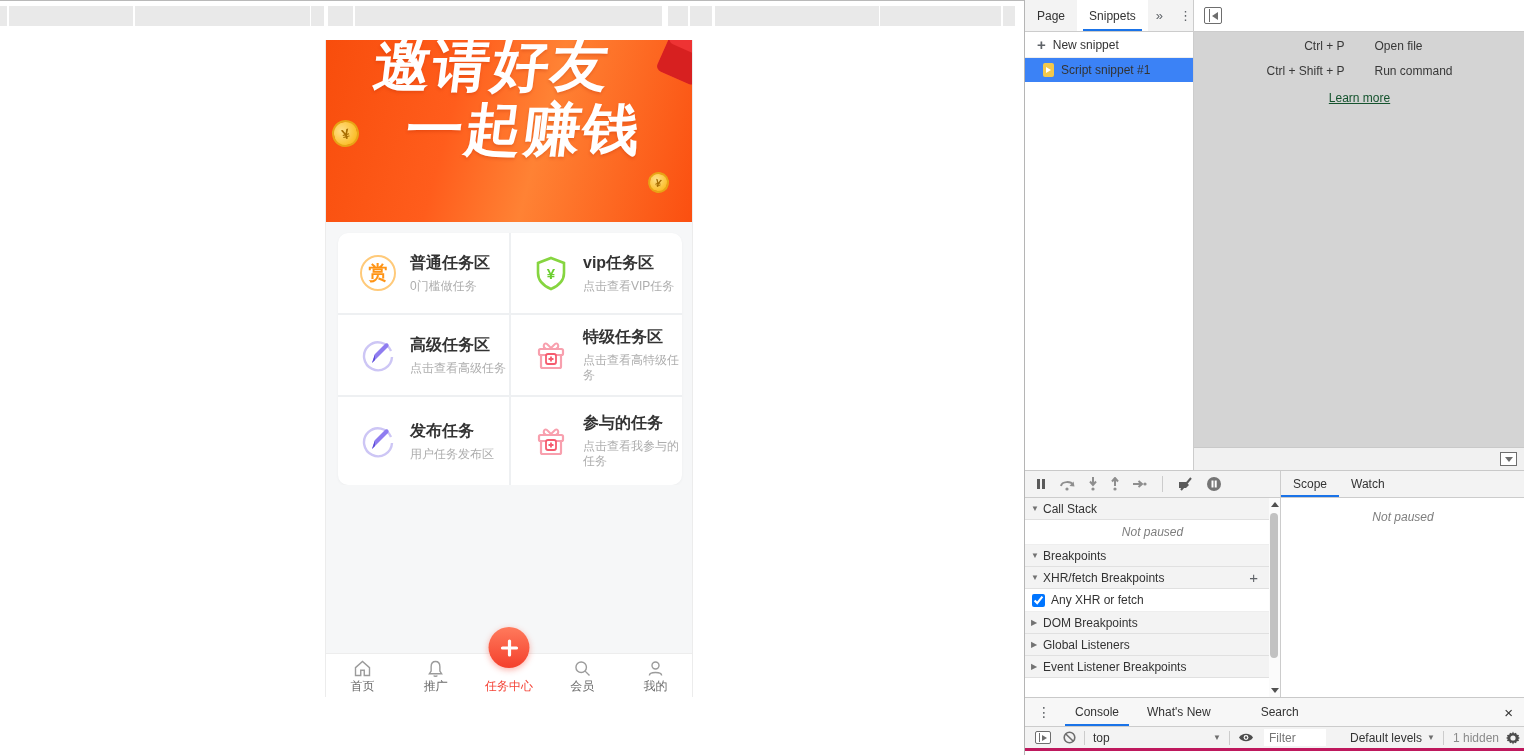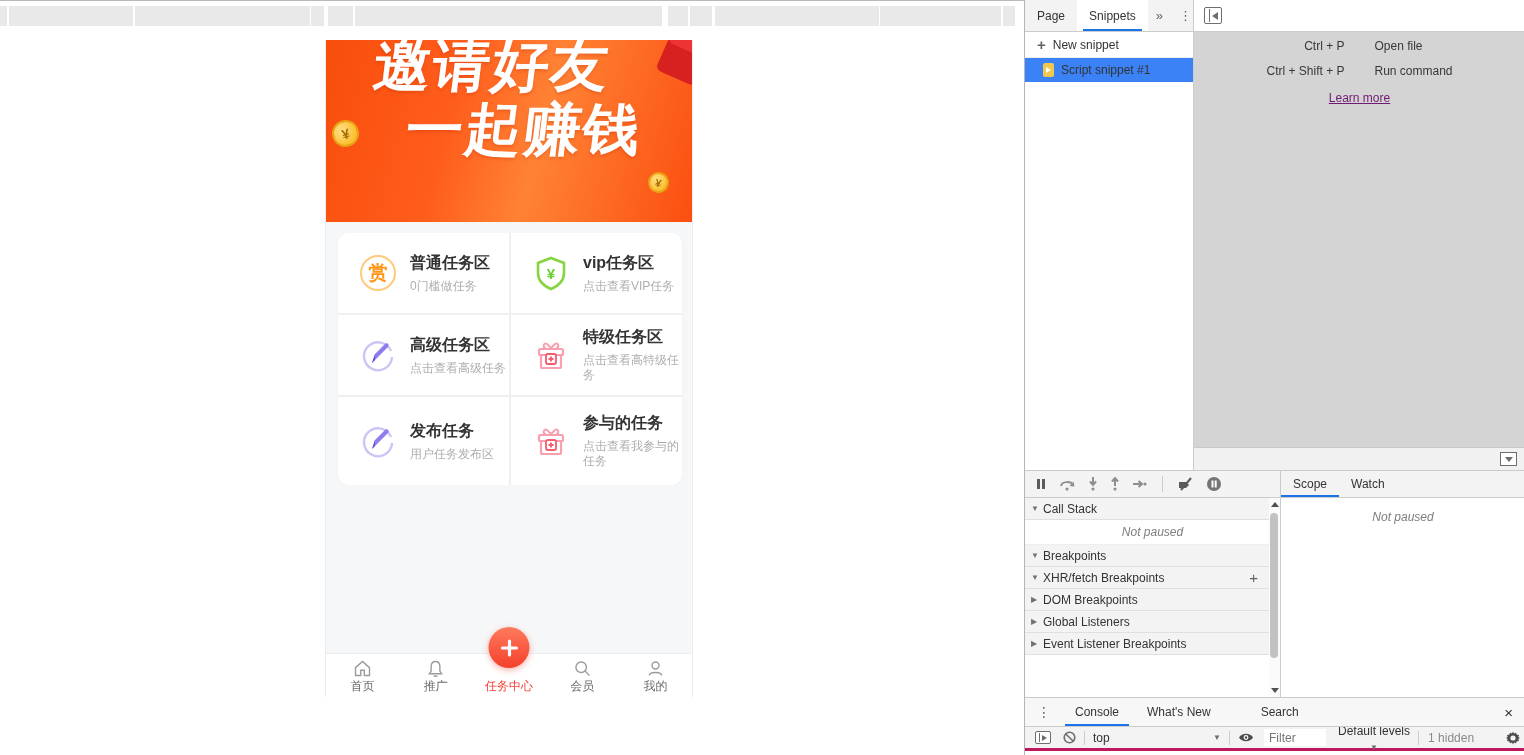--- a/index.html
+++ b/index.html
@@ -74,21 +74,21 @@
   .editor-toolbar { height:32px; background:#fff; border-bottom:1px solid #ccc; display:flex; align-items:center; padding-left:10px; }
   .navtoggle { width:18px; height:17px; border:1px solid #6e6e6e; border-radius:2px; position:relative; background:#fff; }
   .navtoggle::before { content:""; position:absolute; left:4px; top:1px; bottom:1px; width:1px; background:#6e6e6e; }
   .navtoggle::after { content:""; position:absolute; right:3px; top:4px; border-right:6px solid #6e6e6e;
     border-top:4px solid transparent; border-bottom:4px solid transparent; }
   .editor-empty { height:415px; background:#d4d4d4; padding-top:7px; text-align:center; color:#383838; }
   .shortcut-grid { display:grid; grid-template-columns:1fr 1fr; column-gap:30px; row-gap:11px; width:280px; margin:0 auto 13px auto; }
   .shortcut-grid .keys { text-align:right; }
   .shortcut-grid .action { text-align:left; }
   .drop-hint { margin-bottom:14px; }
-  .learn-more { color:#701a75; text-decoration:underline; }
+  .learn-more { color:#14532d; text-decoration:underline; }
   .editor-strip { height:23px; background:#f1f1f1; border-top:1px solid #c9c9c9; position:relative; }
   .qstoggle { position:absolute; right:8px; top:4px; width:17px; height:14px; border:1px solid #6e6e6e; background:#fff; }
   .qstoggle::after { content:""; position:absolute; left:4px; top:4px; border-top:5px solid #6e6e6e;
     border-left:4px solid transparent; border-right:4px solid transparent; }
 
   .debugger { position:absolute; left:0; top:470px; width:500px; height:227px; border-top:1px solid #c9c9c9; background:#fff; }
   .dbg-left { position:absolute; left:0; top:0; width:256px; height:227px; border-right:1px solid #ccc; overflow:hidden; }
   .dbg-controls { height:27px; background:#f3f3f3; border-bottom:1px solid #ccc; display:flex; align-items:center; padding-left:10px; gap:12px; }
   .dbg-controls .sep { width:1px; height:16px; background:#ccc; margin:0 2px; }
   .dbg-list { position:relative; height:199px; overflow:hidden; }
@@ -122,21 +122,21 @@
   .console-toolbar { height:24px; background:#f3f3f3; border-bottom:3px solid #be185d; display:flex; align-items:center; padding-left:10px; }
   .ct-sep { width:1px; height:14px; background:#ccc; margin:0 8px; }
   .sidebar-toggle { width:16px; height:13px; border:1px solid #6e6e6e; border-radius:2px; position:relative; background:#fff; }
   .sidebar-toggle::before { content:""; position:absolute; left:3px; top:1px; bottom:1px; width:1px; background:#6e6e6e; }
   .sidebar-toggle::after { content:""; position:absolute; left:6px; top:3px; border-left:5px solid #6e6e6e;
     border-top:3px solid transparent; border-bottom:3px solid transparent; }
   .ctx-select { display:flex; align-items:center; width:128px; justify-content:space-between; color:#333; }
   .dd-arrow { font-size:8px; color:#6e6e6e; }
   .filter-input { width:62px; height:17px; border:none; background:#fff; font-size:12px; padding:0 5px;
     font-family:inherit; color:#333; margin-left:10px; }
-  .levels { display:flex; align-items:center; gap:5px; margin-left:12px; color:#333;flex-direction:column; }
+  .levels { display:flex; align-items:center; gap:5px; margin-left:24px; color:#333; }
   .hidden-count { color:#8a8a8a; margin-left:1px; }
   .gearbtn { margin-left:auto; margin-right:5px; display:flex; }
   .icon16 { display:flex; align-items:center; }
 </style>
 </head>
 <body>
 
 <div class="screen" style="--accent:#1a73e8;">
 
   <div class="page-left">
@@ -386,20 +386,24 @@
           <div class="sec-empty">Not paused</div>
           <div class="sec-head">
             <span class="caret">▼</span>
             <span>Breakpoints</span>
           </div>
           <div class="sec-head">
             <span class="caret">▼</span>
             <span>XHR/fetch Breakpoints</span>
             <span class="addbtn">+</span>
           </div>
+          <div class="sec-check">
+            <input type="checkbox" checked="" style="">
+            <span>Any XHR or fetch</span>
+          </div>
           <div class="sec-head">
             <span class="caret">▶</span>
             <span>DOM Breakpoints</span>
           </div>
           <div class="sec-head">
             <span class="caret">▶</span>
             <span>Global Listeners</span>
           </div>
           <div class="sec-head">
             <span class="caret">▶</span>

